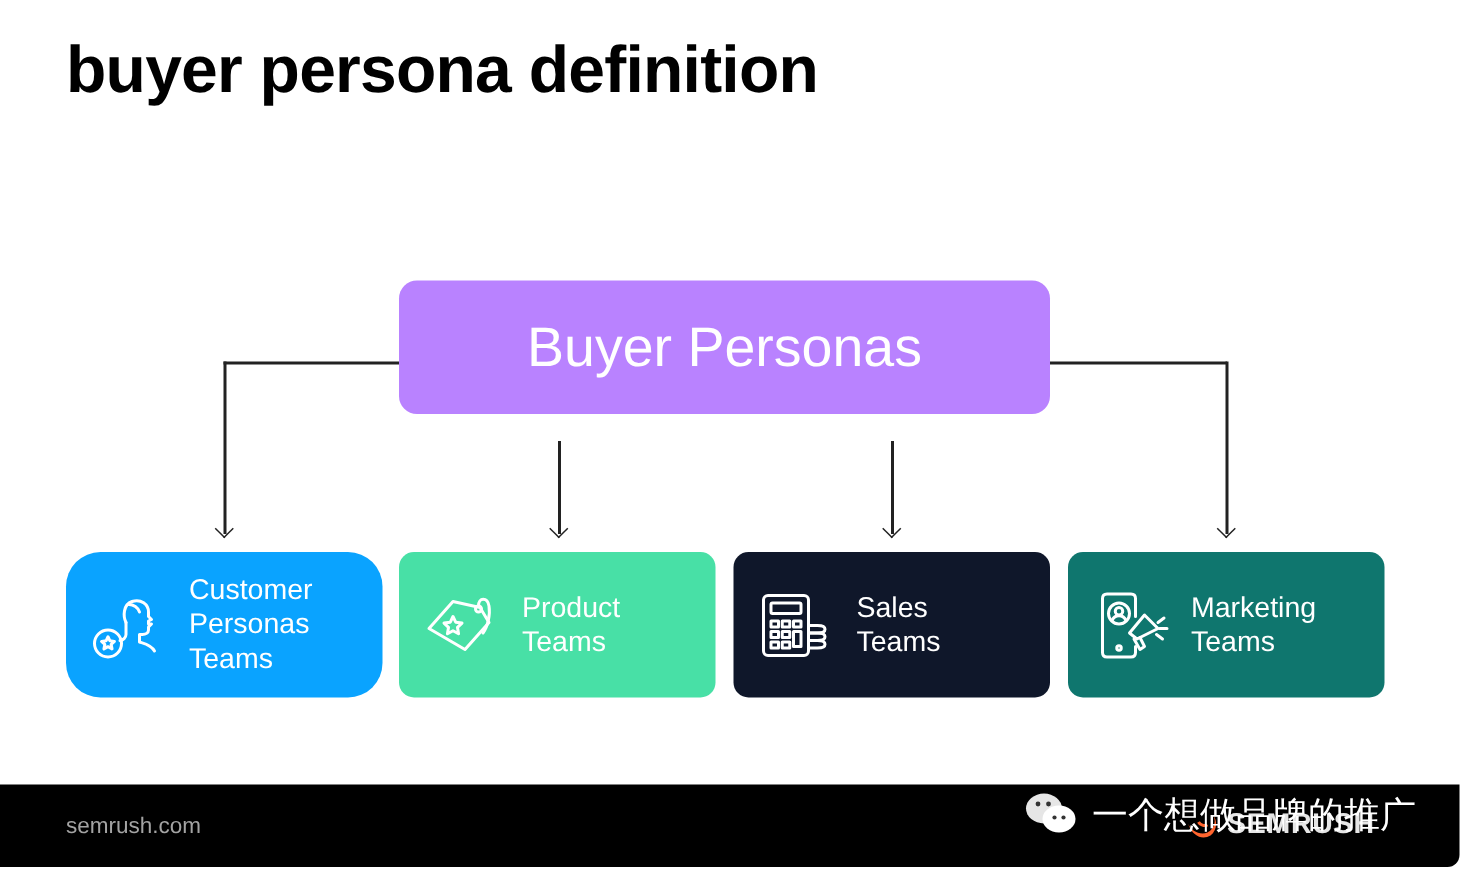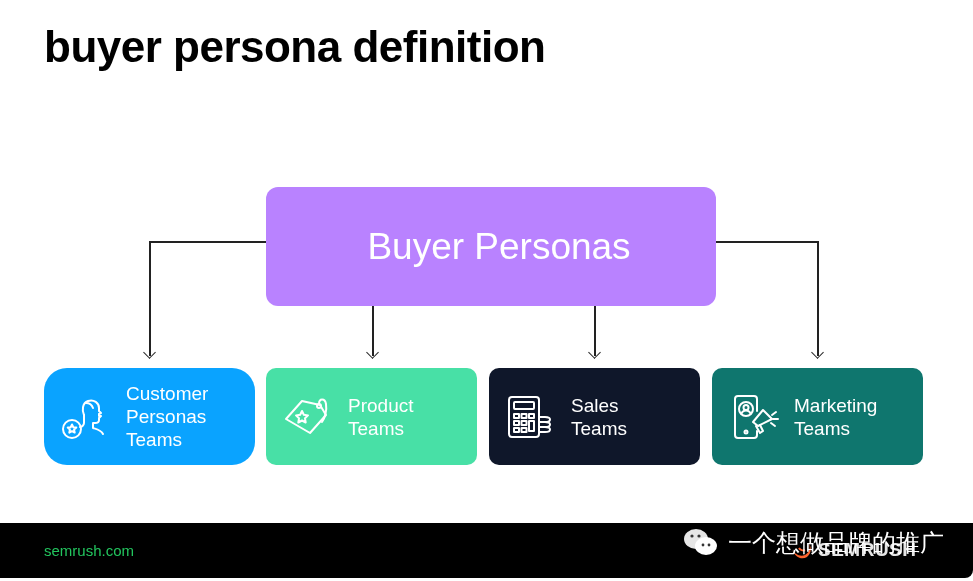--- a/index.html
+++ b/index.html
@@ -1,26 +1,26 @@
 <!DOCTYPE html>
 <html><head>
 <meta charset="utf-8">
 <style>
   html,body{margin:0;padding:0;}
   body{width:973px;height:581px;background:#ffffff;position:relative;overflow:hidden;font-family:"Liberation Sans","DejaVu Sans",sans-serif;}
   .title{position:absolute;left:44px;top:18px;font-size:44px;font-weight:bold;line-height:58px;color:#000;letter-spacing:-0.5px;}
-  .root{position:absolute;left:266px;top:187px;width:434px;height:119px;background:#b982ff;border-radius:12px;display:flex;align-items:center;justify-content:center;padding-left:16px;}
+  .root{position:absolute;left:266px;top:187px;width:434px;height:89px;background:#b982ff;border-radius:12px;display:flex;align-items:center;justify-content:center;}
   .root span{color:#fff;font-size:37px;}
   .line{position:absolute;background:#222;}
   .arrowhead{position:absolute;width:8px;height:8px;border-right:1.6px solid #222;border-bottom:1.6px solid #222;transform:rotate(45deg);}
   .card{position:absolute;top:368px;height:97px;width:211px;border-radius:10px;display:flex;align-items:center;}
   .card .icon{width:56px;height:56px;margin-left:14px;flex:0 0 56px;}
   .card .label{color:#fff;font-size:19px;line-height:23px;margin-left:12px;}
   .footer{position:absolute;left:0;top:523px;width:973px;height:55px;background:#000;border-radius:0 0 8px 0;}
-  .footer .site{position:absolute;left:44px;top:19px;color:#22c55e;font-size:15px;}
+  .footer .site{position:absolute;left:44px;top:19px;color:#a3a3a3;font-size:15px;}
   .wm{position:absolute;left:682px;top:4px;display:flex;align-items:flex-start;}
   .wm .txt{color:#fff;font-size:24px;margin-left:8px;font-family:"DejaVu Sans",sans-serif;}
   .brand{position:absolute;left:790px;top:16px;display:flex;align-items:center;}
   .brand .name{color:#e5e5e5;font-weight:bold;font-size:19px;margin-left:4px;letter-spacing:0.5px;}
 </style>
 </head>
 <body>
 
 <div class="title">
   <div>buyer persona definition</div>

